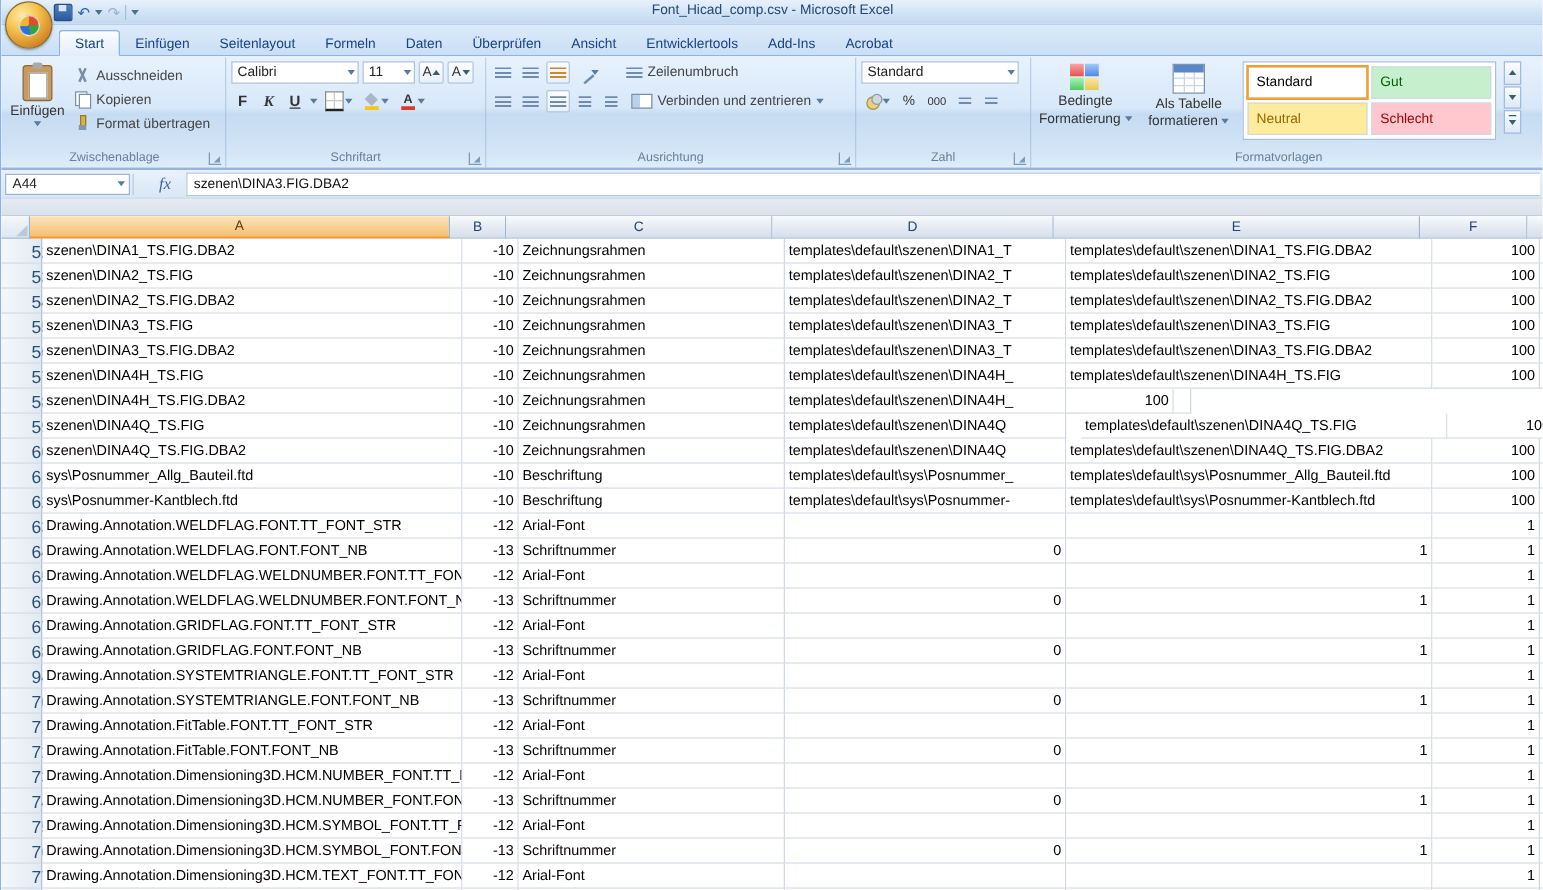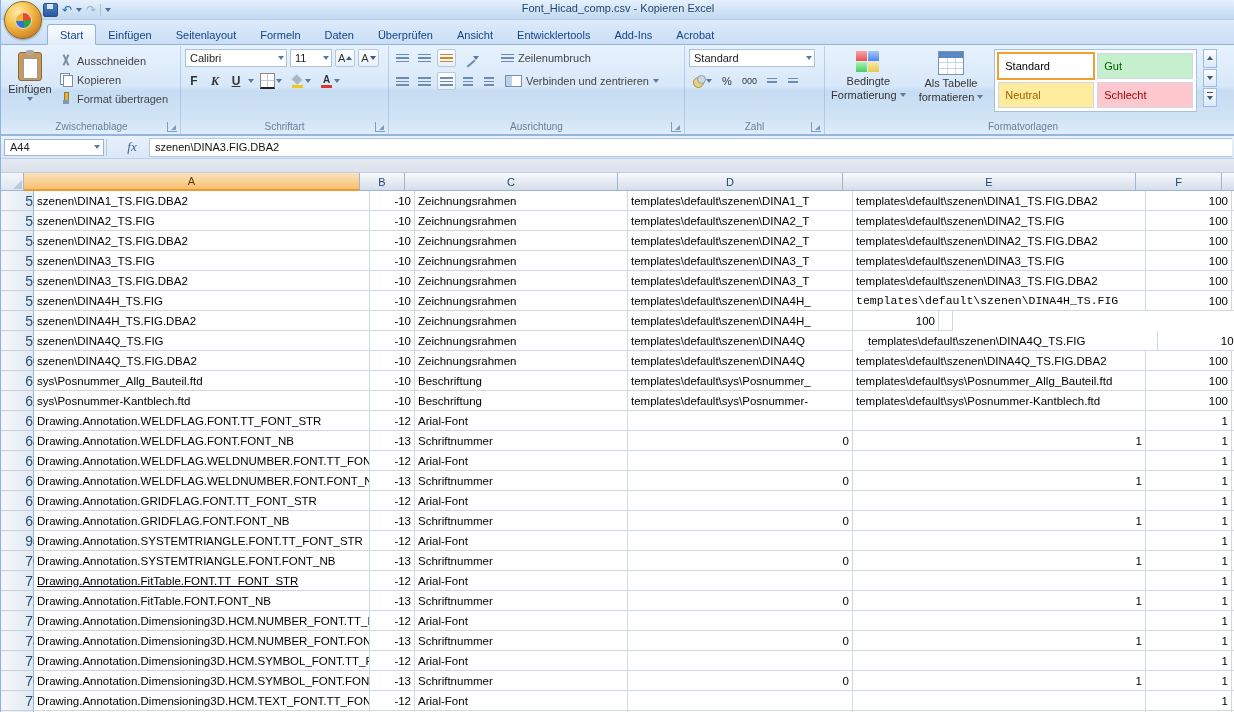--- a/index.html
+++ b/index.html
@@ -138,21 +138,21 @@
         <div class="orb-core"></div>
       </div>
     <div class="qat">
       <span class="save-ico"></span>
       <span class="glyph-btn">↶</span>
       <span class="mini-arr"></span>
       <span class="glyph-btn disabled">↷</span>
       <span class="sep"></span>
       <span class="mini-arr"></span>
     </div>
-    <div class="title">Font_Hicad_comp.csv - Kopieren Excel</div>
+    <div class="title">Font_Hicad_comp.csv - Microsoft Excel</div>
   </div>
 
   <div class="tabrow" id="tabs">
       <div class="tab active">Start</div>
       <div class="tab">Einfügen</div>
       <div class="tab">Seitenlayout</div>
       <div class="tab">Formeln</div>
       <div class="tab">Daten</div>
       <div class="tab">Überprüfen</div>
       <div class="tab">Ansicht</div>
@@ -448,21 +448,21 @@
           <div class="cell" style="width: 293px;">templates\default\szenen\DINA3_TS.FIG.DBA2</div>
           <div class="cell num" style="width: 86px;">100</div>
           <div class="cell" style="width: 14px;"></div>
         </div>
         <div class="grow">
           <div class="rowhdr">57</div>
           <div class="cell" style="width: 336px;">szenen\DINA4H_TS.FIG</div>
           <div class="cell num" style="width: 45px;">-10</div>
           <div class="cell" style="width: 213px;">Zeichnungsrahmen</div>
           <div class="cell" style="width: 225px;">templates\default\szenen\DINA4H_</div>
-          <div class="cell" style="width: 293px; font-family: Liberation Mono, monospace;">templates\default\szenen\DINA4H_TS.FIG</div>
+          <div class="cell" style="width: 293px;">templates\default\szenen\DINA4H_TS.FIG</div>
           <div class="cell num" style="width: 86px;">100</div>
           <div class="cell" style="width: 14px;"></div>
         </div>
         <div class="grow">
           <div class="rowhdr">58</div>
           <div class="cell" style="width: 336px;">szenen\DINA4H_TS.FIG.DBA2</div>
           <div class="cell num" style="width: 45px;">-10</div>
           <div class="cell" style="width: 213px;">Zeichnungsrahmen</div>
           <div class="cell" style="width: 225px;">templates\default\szenen\DINA4H_</div>
           <div class="cell num" style="width: 86px;">100</div>
@@ -583,21 +583,21 @@
           <div class="cell" style="width: 336px;">Drawing.Annotation.SYSTEMTRIANGLE.FONT.FONT_NB</div>
           <div class="cell num" style="width: 45px;">-13</div>
           <div class="cell" style="width: 213px;">Schriftnummer</div>
           <div class="cell num" style="width: 225px;">0</div>
           <div class="cell num" style="width: 293px;">1</div>
           <div class="cell num" style="width: 86px;">1</div>
           <div class="cell" style="width: 14px;"></div>
         </div>
         <div class="grow">
           <div class="rowhdr">71</div>
-          <div class="cell" style="width: 336px; text-decoration: underline;">Drawing.Annotation.FitTable.FONT.TT_FONT_STR</div>
+          <div class="cell" style="width: 336px;">Drawing.Annotation.FitTable.FONT.TT_FONT_STR</div>
           <div class="cell num" style="width: 45px;">-12</div>
           <div class="cell" style="width: 213px;">Arial-Font</div>
           <div class="cell" style="width: 225px;"></div>
           <div class="cell" style="width: 293px;"></div>
           <div class="cell num" style="width: 86px;">1</div>
           <div class="cell" style="width: 14px;"></div>
         </div>
         <div class="grow">
           <div class="rowhdr">72</div>
           <div class="cell" style="width: 336px;">Drawing.Annotation.FitTable.FONT.FONT_NB</div>

